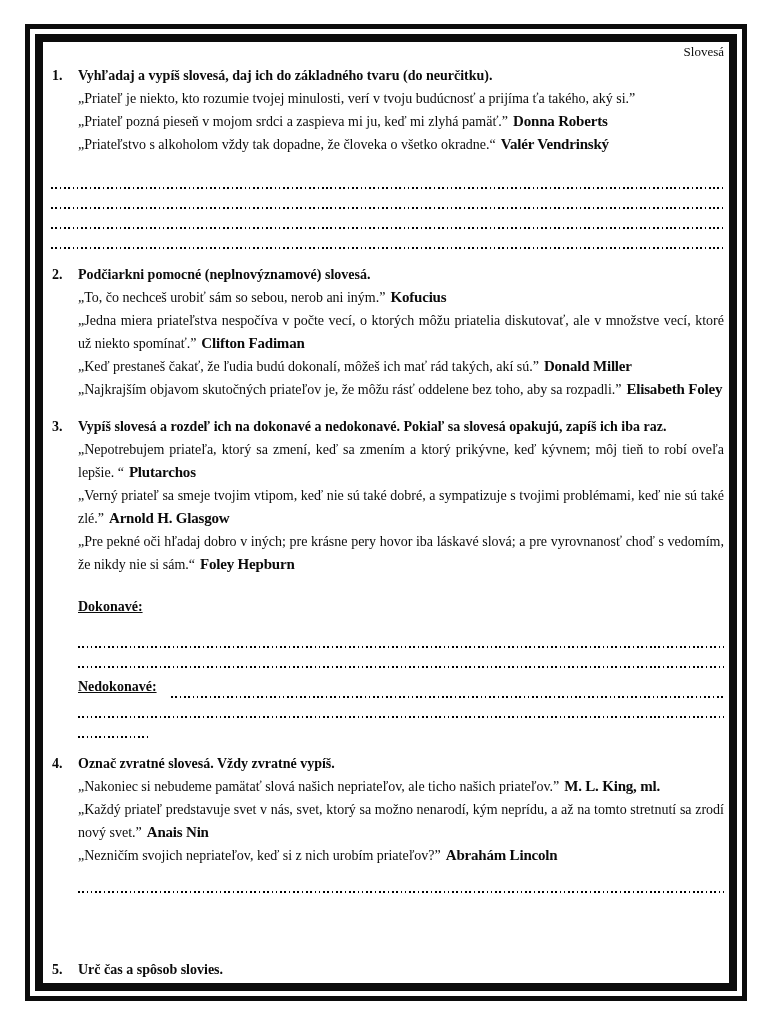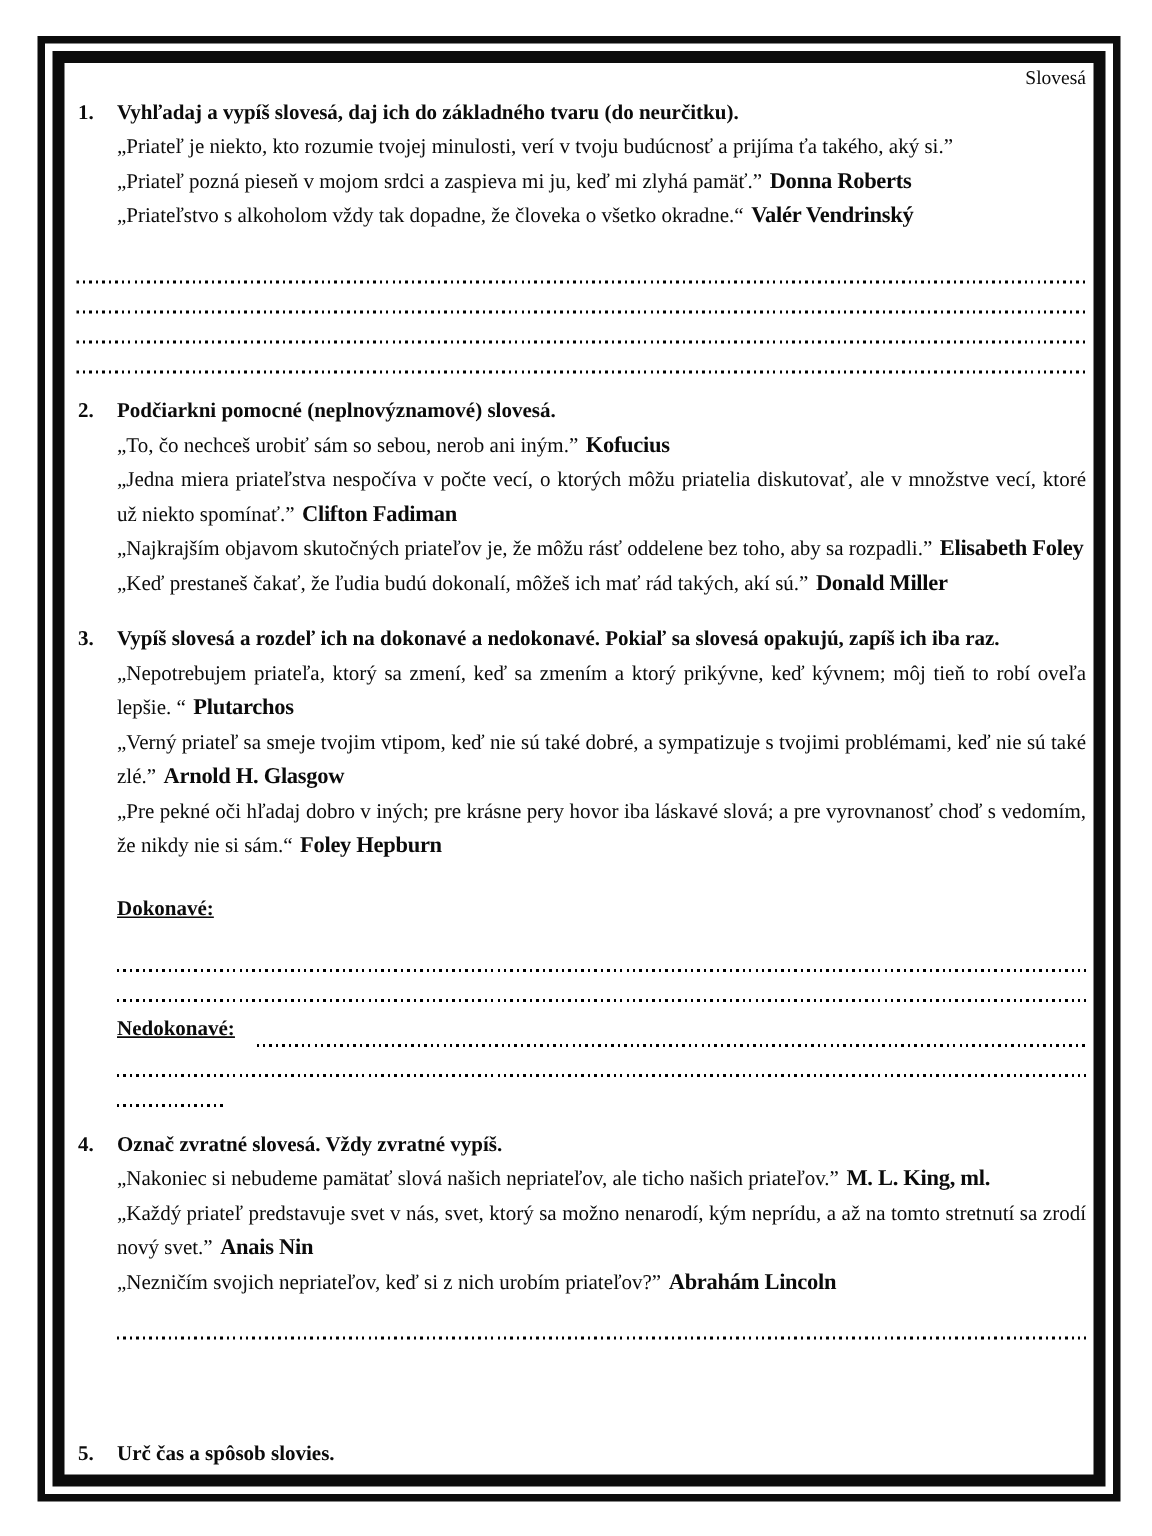--- a/index.html
+++ b/index.html
@@ -56,21 +56,20 @@
   .mt2 { margin-top: 14px; }
   .section-label {
     font-weight: bold;
     text-decoration: underline;
     margin-top: 19px;
   }
   .label-dot-row {
     display: flex;
     align-items: center;
     margin-top: 7px;
-    text-decoration: underline;
   }
   .label-dot-row .section-label { margin-top: 0; }
   .label-dot-row .dotline { flex: 1; margin-left: 14px; height: 23px; }
   .dotline-short { width: 72px; }
   .item-last { margin-top: auto; }
 </style>
 </head>
 <body>
 
 <div class="outer-frame">
@@ -90,22 +89,22 @@
       <div class="dotline"></div>
       <div class="dotline"></div>
       <div class="dotline"></div>
     </div>
 
     <div class="item mt2">
       <span class="item-num">2.</span>
       <div class="item-heading">Podčiarkni pomocné (neplnovýznamové) slovesá.</div>
       <p class="quote"><span>„To, čo nechceš urobiť sám so sebou, nerob ani iným.”</span><b class="author">Kofucius</b></p>
       <p class="quote"><span>„Jedna miera priateľstva nespočíva v počte vecí, o ktorých môžu priatelia diskutovať, ale v množstve vecí, ktoré už niekto spomínať.”</span><b class="author">Clifton Fadiman</b></p>
+      <p class="quote"><span>„Keď prestaneš čakať, že ľudia budú dokonalí, môžeš ich mať rád takých, akí sú.”</span><b class="author">Donald Miller</b></p>
       <p class="quote"><span>„Najkrajším objavom skutočných priateľov je, že môžu rásť oddelene bez toho, aby sa rozpadli.”</span><b class="author">Elisabeth Foley</b></p>
-      <p class="quote"><span>„Keď prestaneš čakať, že ľudia budú dokonalí, môžeš ich mať rád takých, akí sú.”</span><b class="author">Donald Miller</b></p>
     </div>
 
     <div class="item mt2">
       <span class="item-num">3.</span>
       <div class="item-heading">Vypíš slovesá a rozdeľ ich na dokonavé a nedokonavé. Pokiaľ sa slovesá opakujú, zapíš ich iba raz.</div>
       <p class="quote"><span>„Nepotrebujem priateľa, ktorý sa zmení, keď sa zmením a ktorý prikývne, keď kývnem; môj tieň to robí oveľa lepšie. “</span><b class="author">Plutarchos</b></p>
       <p class="quote"><span>„Verný priateľ sa smeje tvojim vtipom, keď nie sú také dobré, a sympatizuje s tvojimi problémami, keď nie sú také zlé.”</span><b class="author">Arnold H. Glasgow</b></p>
       <p class="quote"><span>„Pre pekné oči hľadaj dobro v iných; pre krásne pery hovor iba láskavé slová; a pre vyrovnanosť choď s vedomím, že nikdy nie si sám.“</span><b class="author">Foley Hepburn</b></p>
 
       <div class="section-label"><span>Dokonavé:</span></div>

